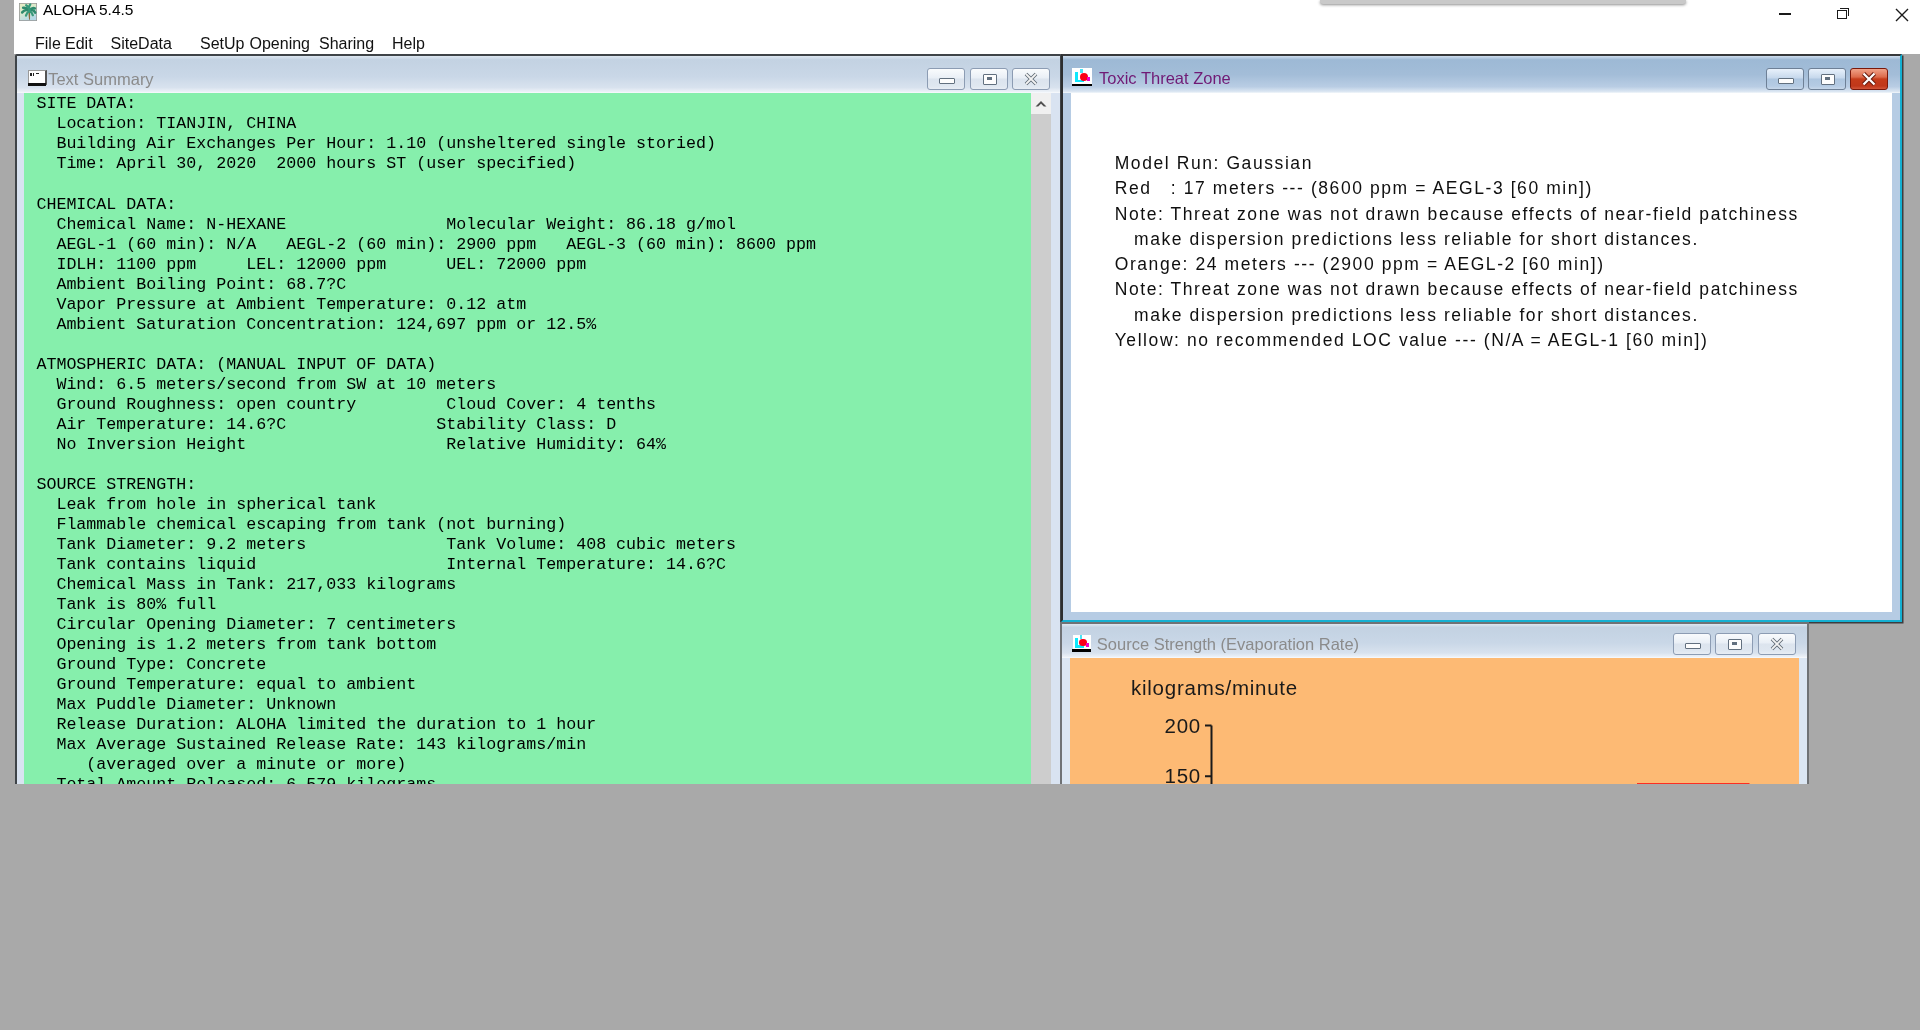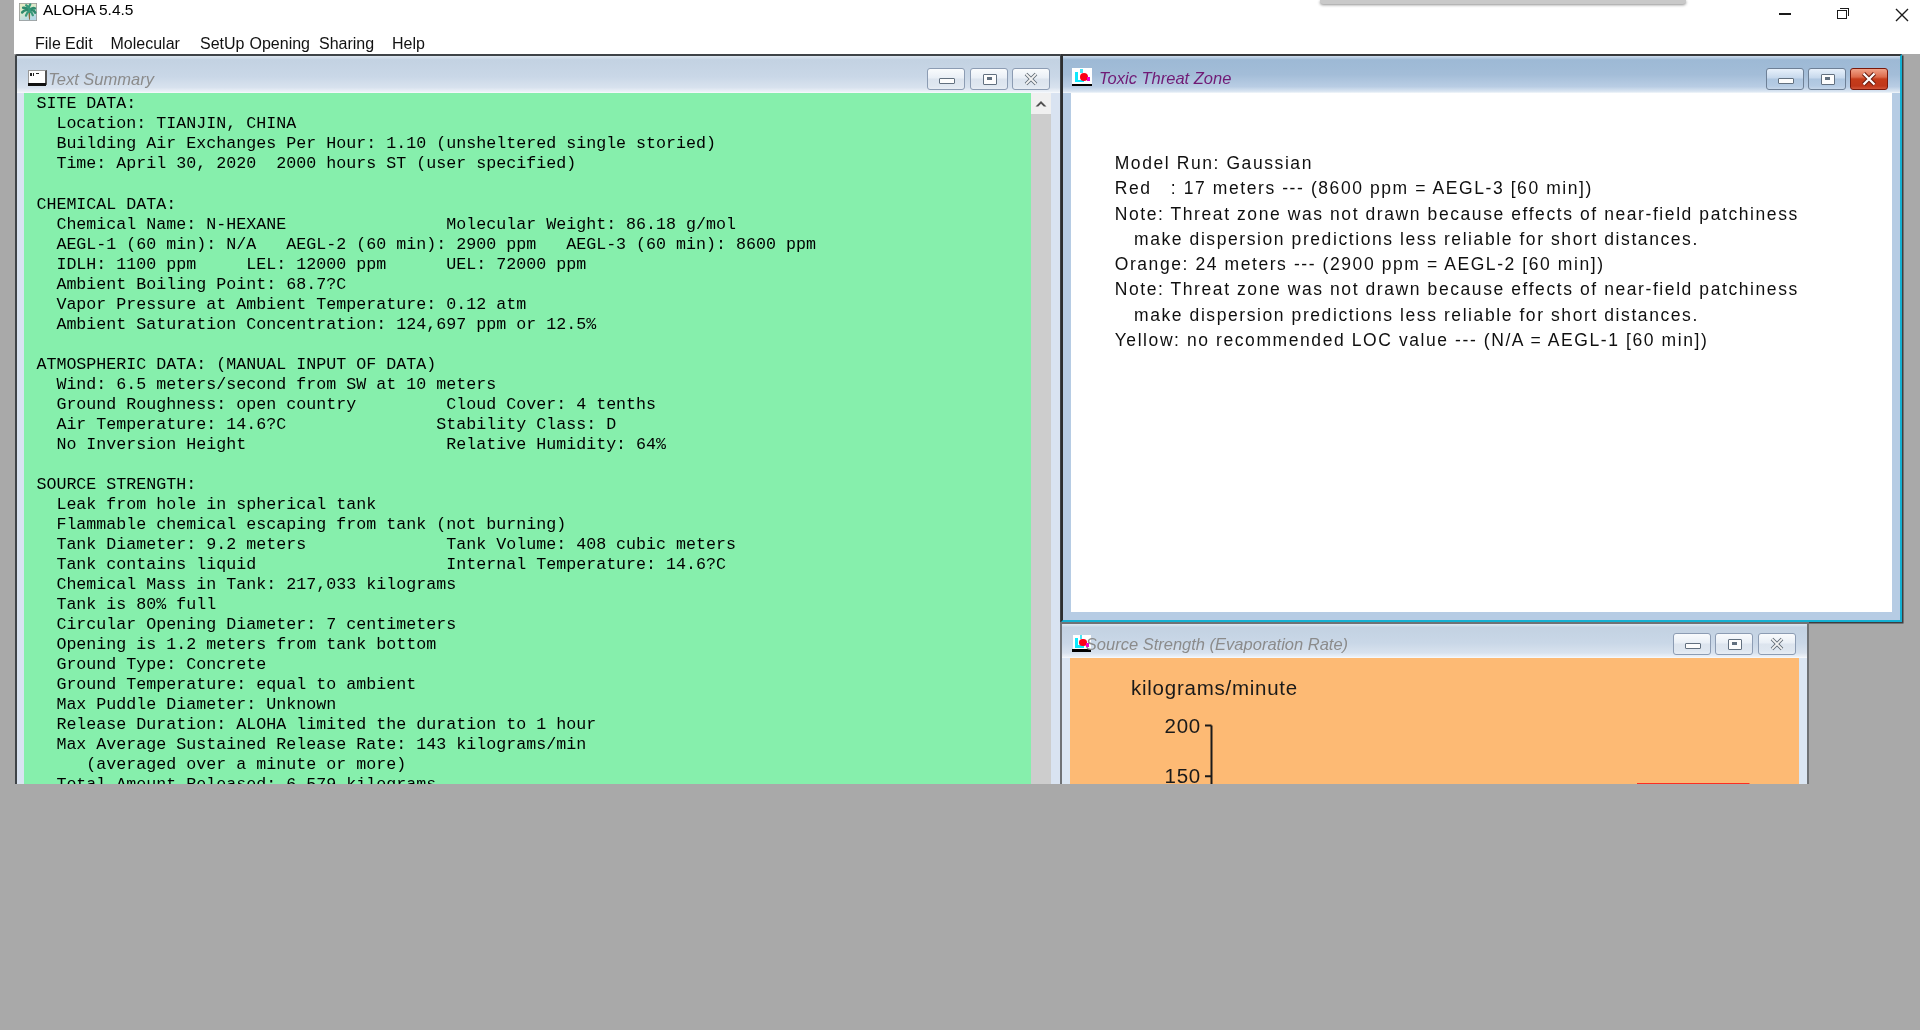--- a/index.html
+++ b/index.html
@@ -15,21 +15,21 @@
         border-radius:0 0 3px 3px;box-shadow:0 1px 3px rgba(0,0,0,.45);}
   .menu{top:34.8px;font-size:16px;color:#111;}
   
   #smin{left:1765px;top:13px;width:12px;height:1.5px;background:#1a1a1a;}
   #sres1{left:1823px;top:10.4px;width:7.6px;height:6.6px;border:1.3px solid #1a1a1a;background:#fff;}
   #sres2{left:1825.7px;top:8.2px;width:8.2px;height:7px;border-top:1.3px solid #1a1a1a;border-right:1.3px solid #1a1a1a;}
 
   
   .win{position:absolute;box-sizing:border-box;}
   .tbar{position:absolute;}
-  .ttext{position:absolute;font-size:16.5px;white-space:nowrap;font-style:italic;}
+  .ttext{position:absolute;font-size:16.5px;white-space:nowrap;}
   .wbtn{position:absolute;width:38px;height:22px;box-sizing:border-box;border-radius:3px;}
   .wbtn.inact{border:1px solid #8c9cb3;
       background:linear-gradient(180deg,#f9fbfd 0%,#e9eff6 45%,#dce4ee 50%,#dfe7f0 85%,#e8edf4 100%);}
   .wbtn.act{border:1px solid #6e8096;
       background:linear-gradient(180deg,#e8f1fb 0%,#c6d8ec 45%,#aec6e0 50%,#b5cbe3 85%,#c7d7ea 100%);}
   .wbtn.cact{border:1px solid #79180a;
       background:linear-gradient(180deg,#f0a288 0%,#dd6b4b 40%,#c63c1a 50%,#c0371a 85%,#d2563a 100%);}
   .gmin{position:absolute;left:11px;top:9px;width:14px;height:4px;background:#fdfdfd;
         border:1px solid #62707f;border-radius:1px;}
   .gmax{position:absolute;left:12px;top:5px;width:12px;height:9px;background:#fdfdfd;
@@ -80,21 +80,21 @@
       <path d="M10.3 7.2 C9.7 4.8,10.0 2.8,11.2 1.4"></path>
       <path d="M10.5 7.2 C10.0 4.6,8.8 3.0,7.2 2.2"></path>
       <path d="M10.2 8.2 C8.6 9.0,7.4 10.6,7.0 12.6"></path>
       <path d="M10.8 8.2 C12.4 9.0,13.4 10.4,13.8 12.2"></path>
     </g>
   </svg>
   <div class="abs" id="apptext">ALOHA 5.4.5</div>
   <div class="abs" id="pill"></div>
   <div class="abs menu" style="left:21px">File</div>
   <div class="abs menu" style="left:51px">Edit</div>
-  <div class="abs menu" style="left:96.5px">Molecular</div>
+  <div class="abs menu" style="left:96.5px">SiteData</div>
   <div class="abs menu" style="left:186px">SetUp</div>
   <div class="abs menu" style="left:235.5px">Opening</div>
   <div class="abs menu" style="left:305px">Sharing</div>
   <div class="abs menu" style="left:378px">Help</div>
   <div class="abs" id="smin"></div>
   <div class="abs" id="sres2"></div>
   <div class="abs" id="sres1"></div>
   <svg class="abs" width="14" height="14" viewBox="0 0 14 14" style="left:1881px;top:7.5px">
     <path d="M1 1 L13 13 M13 1 L1 13" stroke="#1a1a1a" stroke-width="1.4"></path>
   </svg>
@@ -254,21 +254,21 @@
 
     <div class="abs" style="left:11.2px;top:10.5px;width:18px;height:17px;">
       <div class="abs" style="left:0;top:0;width:18px;height:14.5px;background:#fff;"></div>
       <div class="abs" style="left:2.5px;top:3px;width:3px;height:10px;background:#0fe7fc;"></div>
       <div class="abs" style="left:2.5px;top:10.5px;width:8.5px;height:2.5px;background:#0fe7fc;"></div>
       <div class="abs" style="left:6.5px;top:4px;width:7.5px;height:7.5px;background:#fb0017;border-radius:50%;"></div>
       <div class="abs" style="left:13.5px;top:8px;width:3px;height:4px;background:#f000c8;"></div>
       <div class="abs" style="left:7px;top:0.5px;width:2.5px;height:3.5px;background:#4ae4f4;"></div>
       <div class="abs" style="left:-0.5px;top:14.5px;width:19px;height:2.5px;background:#000;"></div>
     </div>
-    <div class="ttext" style="left:24px;top:11px;color:#8b8b8b;">Source Strength (Evaporation Rate)</div>
+    <div class="ttext" style="left:35px;top:11px;color:#8b8b8b;">Source Strength (Evaporation Rate)</div>
     <div class="wbtn inact" style="left:611px;top:8.5px;">
         <i class="gmin"></i>
       </div>
     <div class="wbtn inact" style="left:653.5px;top:8.5px;">
         <div class="gmax">
           <i></i>
         </div>
       </div>
     <div class="wbtn inact" style="left:696px;top:8.5px;">
       <svg width="36" height="20" viewBox="0 0 36 20">

